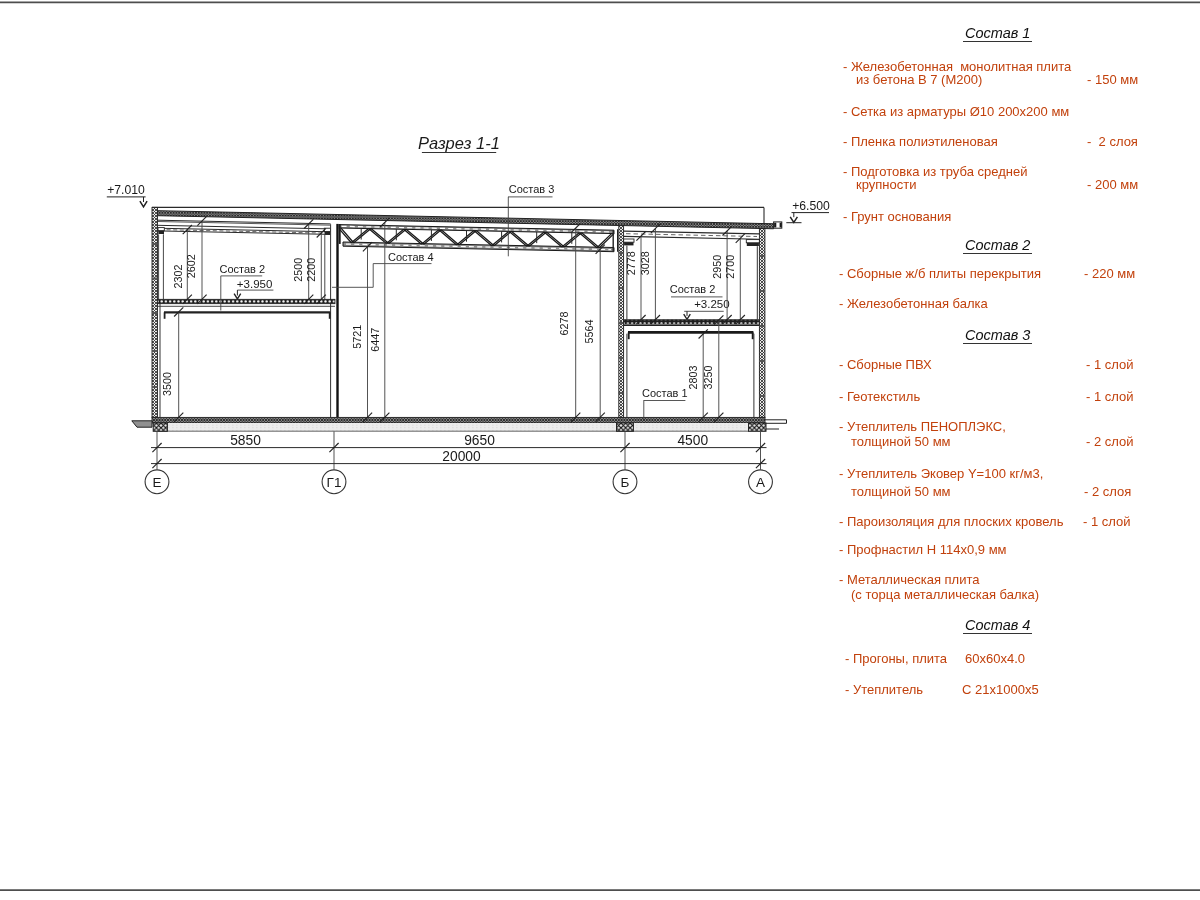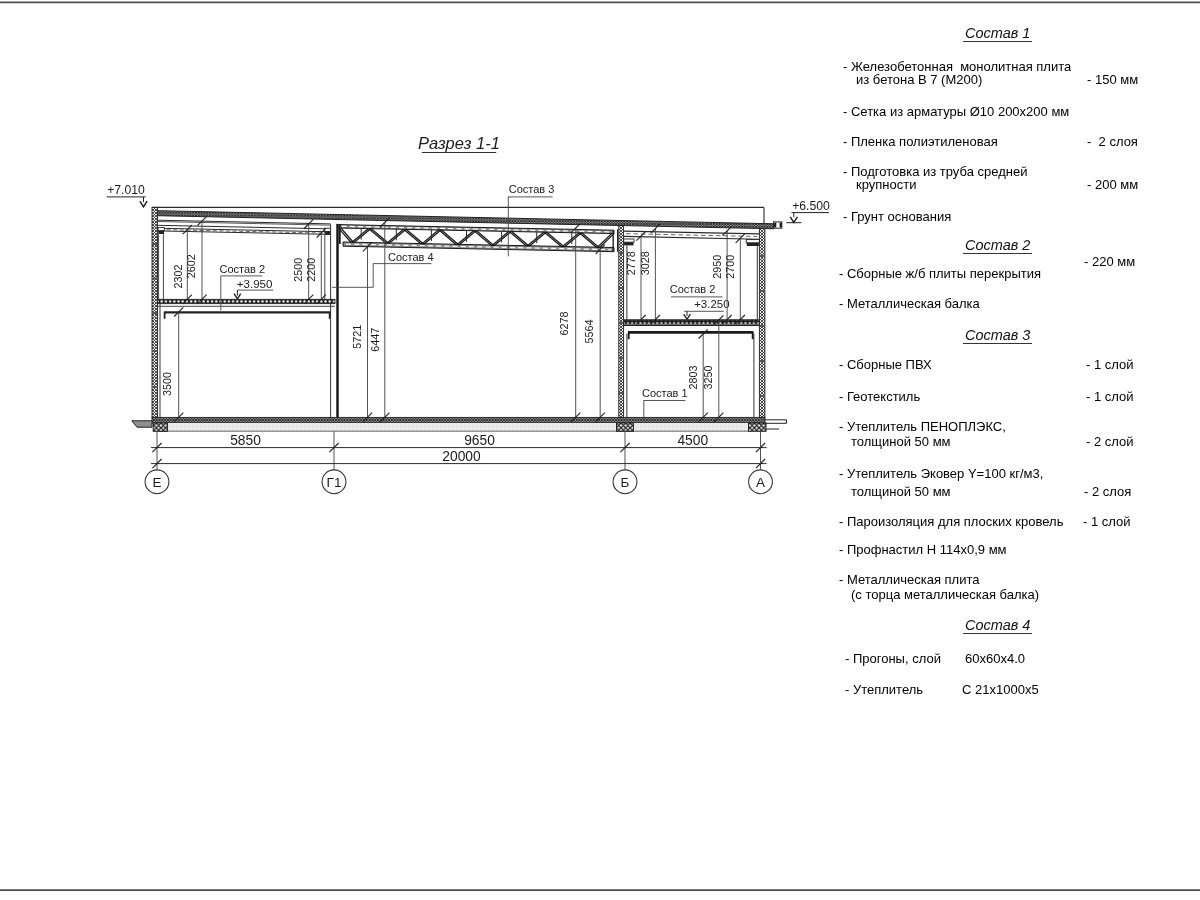--- a/index.html
+++ b/index.html
@@ -1,21 +1,21 @@
 <!DOCTYPE html>
 <html lang="ru"><head><meta charset="utf-8">
 <title>Разрез 1-1</title>
 <style>
 html,body{margin:0;padding:0;background:#fff;}
 #page{position:relative;width:1200px;height:900px;overflow:hidden;background:#fff;
  font-family:"Liberation Sans",sans-serif;}
 #draw{position:absolute;left:0;top:0;}
 .hd{position:absolute;left:963px;font-size:14.5px;font-style:italic;color:#111;
  line-height:16px;border-bottom:1px solid #333;padding:0 2px;}
-.it{position:absolute;font-size:13px;line-height:13px;color:#000000;white-space:nowrap;}
+.it{position:absolute;font-size:13px;line-height:13px;color:#c2410c;white-space:nowrap;}
 </style></head>
 <body>
 <div id="page">
 
 <div id="draw">
 <svg width="1200" height="900" viewBox="0 0 1200 900" font-family="Liberation Sans, sans-serif">
 <defs>
 <pattern id="hwall" width="3.0" height="3.0" patternUnits="userSpaceOnUse">
  <rect width="3.0" height="3.0" fill="#ededed"></rect>
  <path d="M0 3 L3 0 M-0.75 0.75 L0.75 -0.75 M2.25 3.75 L3.75 2.25" stroke="#333" stroke-width="0.85"></path>
@@ -498,23 +498,23 @@
 <div class="it" style="top:178px;left:856px">крупности</div>
 
 <div class="it" style="top:178px;left:1087px">- 200 мм</div>
 
 <div class="it" style="top:209.5px;left:843px">- Грунт основания</div>
 
 <div class="hd" style="top:237px">Состав 2</div>
 
 <div class="it" style="top:267px;left:839px">- Сборные ж/б плиты перекрытия</div>
 
-<div class="it" style="top:255px;left:1084px">- 220 мм</div>
-
-<div class="it" style="top:297px;left:839px">- Металлическая балка</div>
+<div class="it" style="top:267px;left:1084px">- 220 мм</div>
+
+<div class="it" style="top:297px;left:839px">- Железобетонная балка</div>
 
 <div class="hd" style="top:327px">Состав 3</div>
 
 <div class="it" style="top:358px;left:839px">- Сборные ПВХ</div>
 
 <div class="it" style="top:358px;left:1086px">- 1 слой</div>
 
 <div class="it" style="top:389.5px;left:839px">- Геотекстиль</div>
 
 <div class="it" style="top:389.5px;left:1086px">- 1 слой</div>
@@ -536,21 +536,21 @@
 <div class="it" style="top:514.5px;left:1083px">- 1 слой</div>
 
 <div class="it" style="top:543px;left:839px">- Профнастил Н 114х0,9 мм</div>
 
 <div class="it" style="top:573px;left:839px">- Металлическая плита</div>
 
 <div class="it" style="top:588px;left:851px">(с торца металлическая балка)</div>
 
 <div class="hd" style="top:617px">Состав 4</div>
 
-<div class="it" style="top:652px;left:845px">- Прогоны, слой</div>
+<div class="it" style="top:652px;left:845px">- Прогоны, плита</div>
 
 <div class="it" style="top:652px;left:965px">60х60х4.0</div>
 
 <div class="it" style="top:683px;left:845px">- Утеплитель</div>
 
 <div class="it" style="top:683px;left:962px">С 21х1000х5</div>
 </div>
 </div>
 
 </body></html>

